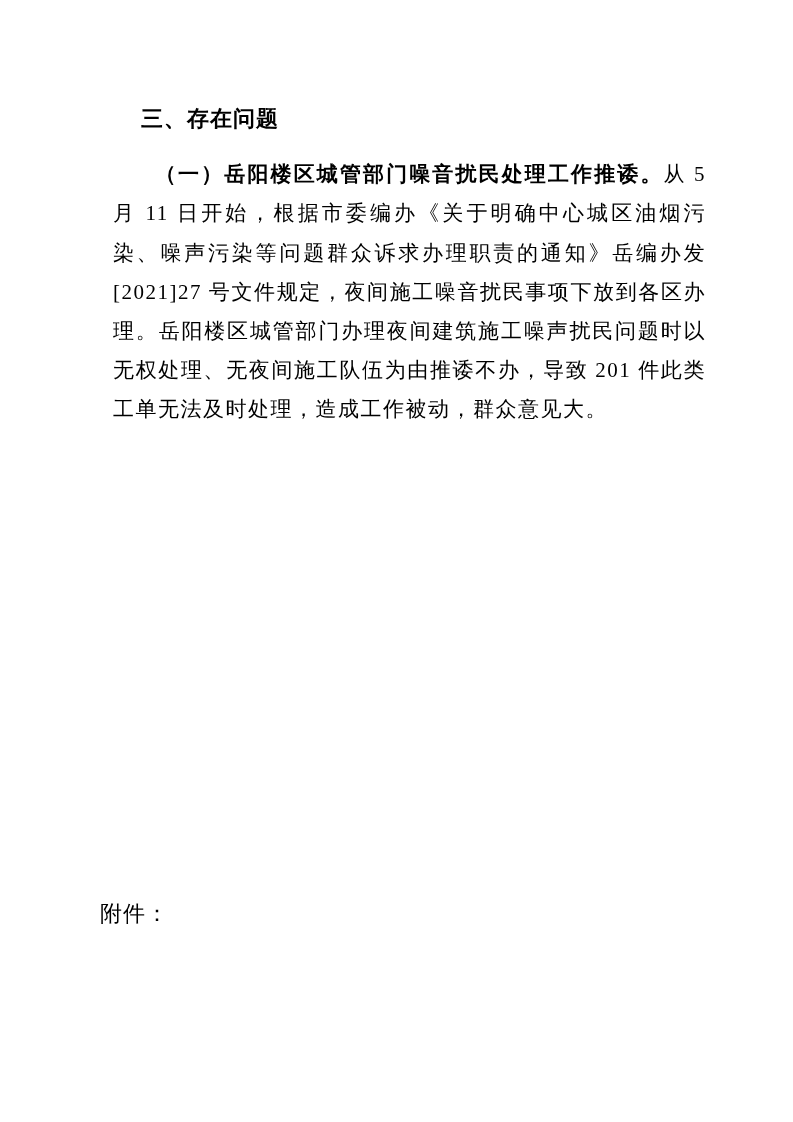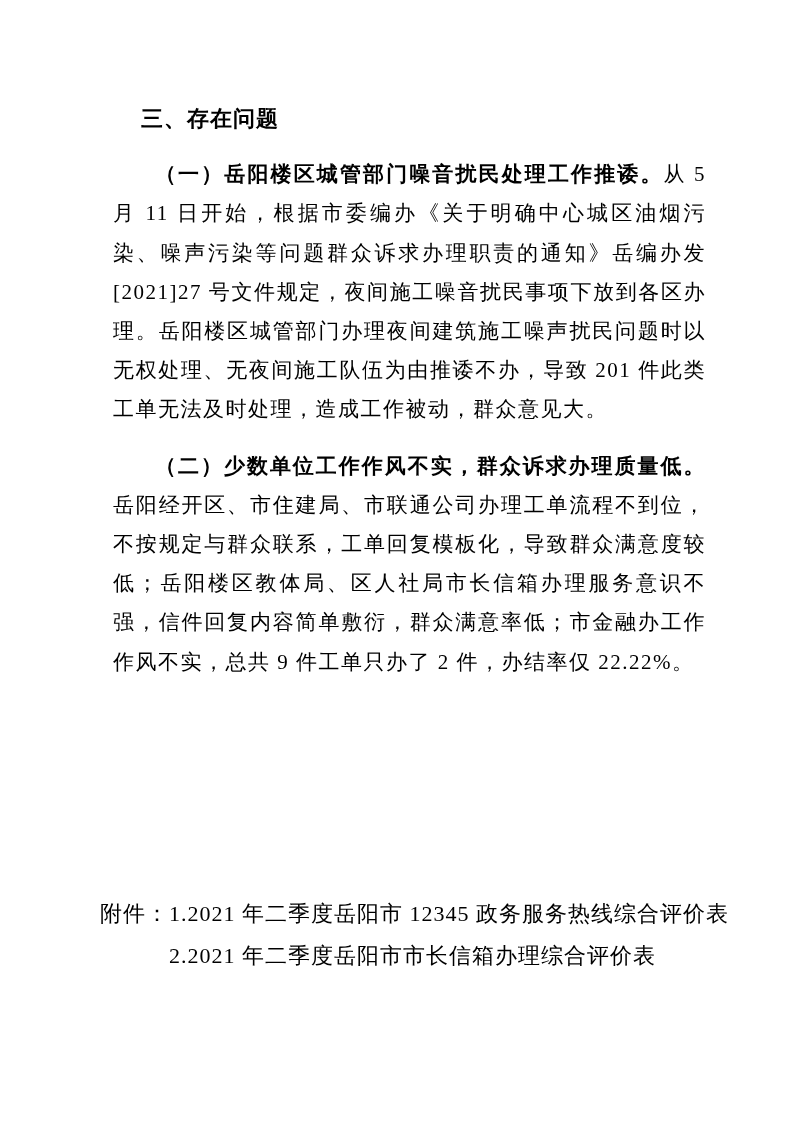--- a/index.html
+++ b/index.html
@@ -75,26 +75,21 @@
 <body>
 
 <div class="page">
 
   <div class="content">
 
     <h3 class="heading">三、存在问题</h3>
 
     <p class="para"><span class="lead">（一）</span><span class="lead">岳阳楼区城管部门噪音扰民处理工作推诿。</span><span>从 5 月 11 日开始，根据市委编办《关于明确中心城区油烟污染、噪声污染等问题群众诉求办理职责的通知》岳编办发[2021]27 号文件规定，夜间施工噪音扰民事项下放到各区办理。岳阳楼区城管部门办理夜间建筑施工噪声扰民问题时以无权处理、无夜间施工队伍为由推诿不办，导致 201 件此类工单无法及时处理，造成工作被动，群众意见大。</span></p>
 
-    <p class="para"><span class="lead">（二）</span><span class="lead">少数单位工作作风不实，群众诉求办理质量低。</span><span>岳阳经开区、市住建局、市联通公司办理工单流程不到位，不按规定与群众联系，工单回复模板化，导致群众满意度较低；岳阳楼区教体局、区人社局市长信箱办理服务意识不强，信件回复内容简单敷衍，群众满意率低；市金融办工作作风不实，总共 9 件工单只办了 2 件，办结率仅 22.22%。</span></p>
 
 
   </div>
 
   <div class="attachments">
     <span class="att-label">附件：</span>
-    <div class="att-items">
-      <div class="att-item">1.2021 年二季度岳阳市 12345 政务服务热线综合评价表</div>
-      <div class="att-item">2.2021 年二季度岳阳市市长信箱办理综合评价表</div>
-    </div>
   </div>
 
 </div>
 
 </body></html>

